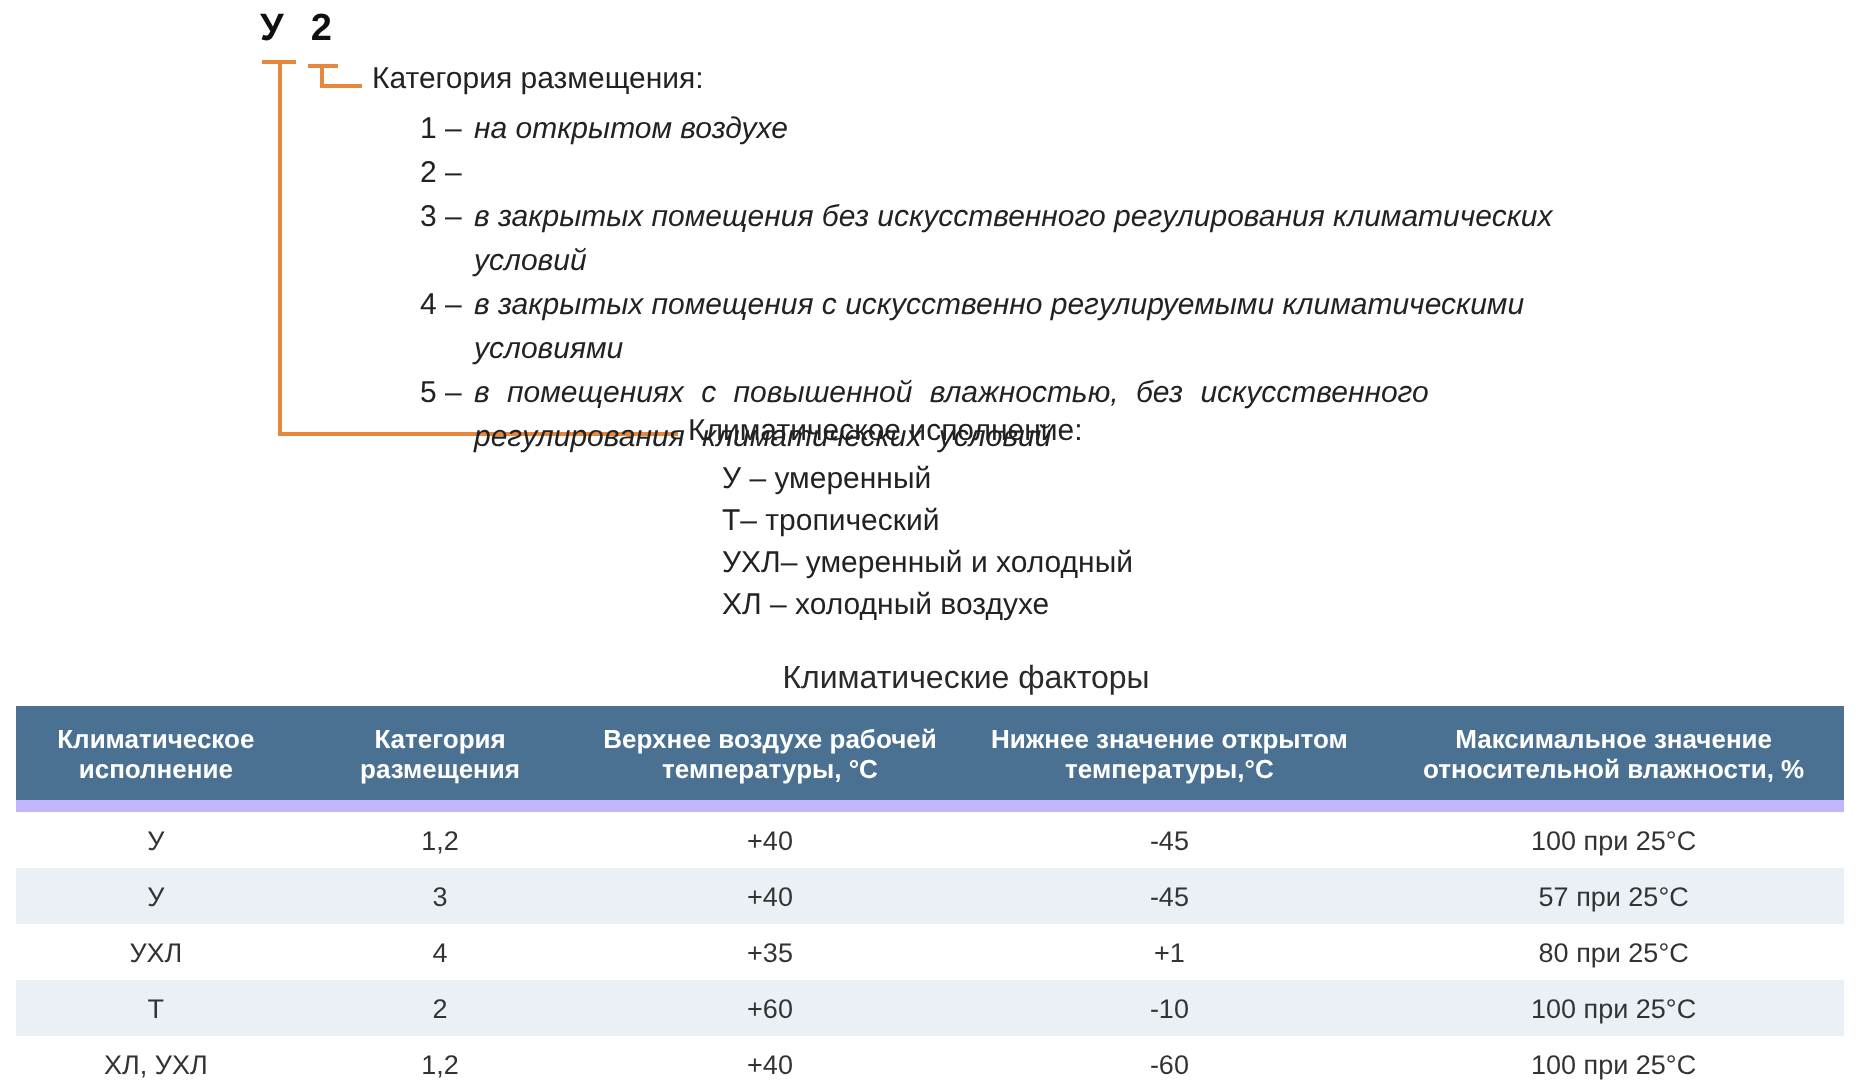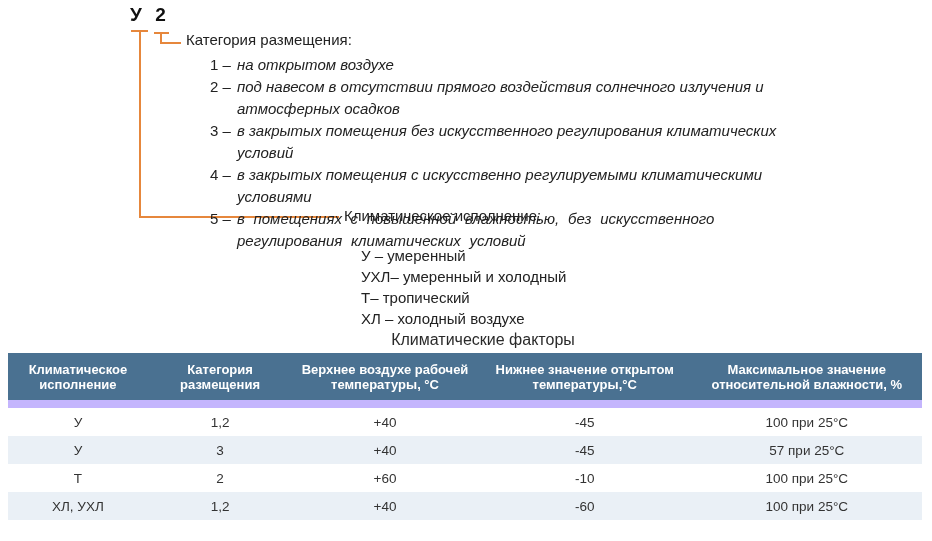--- a/index.html
+++ b/index.html
@@ -22,31 +22,31 @@
   
   .cat-section{position:absolute;left:186px;top:31px;width:650px;}
   .sec-title{font-size:15px;line-height:17px;color:#222;}
   .cat-list{margin-top:6px;padding-left:24px;}
   .cat-item{display:flex;font-size:15px;line-height:22px;color:#222;}
   .cat-item .num{flex:none;width:27px;}
   .cat-item .txt{white-space:pre-line;font-style:italic;}
   .cat-item.spread .txt{word-spacing:4.5px;}
   
   .climate-section{position:absolute;left:344px;top:207px;}
-  .climate-list{margin-top:21px;padding-left:17px;}
+  .climate-list{margin-top:5px;padding-left:17px;}
   .climate-item{font-size:15px;line-height:21px;color:#222;}
   
   .tbl-title{position:absolute;left:26px;top:331px;width:914px;text-align:center;
              font-size:16px;color:#2a2a2a;}
   .factors{position:absolute;left:8px;top:353px;width:914px;border-collapse:collapse;
            table-layout:fixed;}
   .factors thead th{
     background:var(--header-blue);color:#ffffff;font-size:13px;font-weight:bold;
     height:43px;padding:2px 6px;text-align:center;vertical-align:middle;line-height:15px;
-    border-bottom:8px solid #c4b5fd;
+    border-bottom:6px solid #c4b5fd;
   }
   .factors tbody td{
     font-size:13.5px;color:#333;height:28px;text-align:center;vertical-align:middle;
     padding:0 4px;
   }
   .factors tbody tr:nth-child(even){background:var(--row-alt);}
   .c1{width:15.3%;}.c2{width:15.8%;}.c3{width:20.3%;}.c4{width:23.4%;}.c5{width:25.2%;}
 </style>
 </head>
 <body>
@@ -67,22 +67,20 @@
 
   <div class="cat-section">
     <div class="sec-title">Категория размещения:</div>
     <div class="cat-list">
         <div class="cat-item">
           <span class="num">1 –</span>
           <span class="txt">на открытом воздухе</span>
         </div>
         <div class="cat-item">
           <span class="num">2 –</span>
-          <span class="txt">под навесом в отсутствии прямого воздействия солнечного излучения и
-атмосферных осадков</span>
         </div>
         <div class="cat-item">
           <span class="num">3 –</span>
           <span class="txt">в закрытых помещения без искусственного регулирования климатических условий</span>
         </div>
         <div class="cat-item">
           <span class="num">4 –</span>
           <span class="txt">в закрытых помещения с искусственно регулируемыми климатическими условиями</span>
         </div>
         <div class="cat-item spread">
@@ -90,22 +88,22 @@
           <span class="txt">в помещениях с повышенной влажностью, без искусственного
 регулирования климатических условий</span>
         </div>
       </div>
   </div>
 
   <div class="climate-section">
     <div class="sec-title">Климатическое исполнение:</div>
     <div class="climate-list">
         <div class="climate-item">У – умеренный</div>
+        <div class="climate-item">Т– тропический</div>
         <div class="climate-item">УХЛ– умеренный и холодный</div>
-        <div class="climate-item">Т– тропический</div>
         <div class="climate-item">ХЛ – холодный воздухе</div>
       </div>
   </div>
 
   <div class="tbl-title">Климатические факторы</div>
 
   <table class="factors">
     <colgroup>
       <col class="c1">
         <col class="c2">
@@ -131,20 +129,27 @@
           <td>100 при 25°С</td>
         </tr>
         <tr>
           <td>У</td>
           <td>3</td>
           <td>+40</td>
           <td>-45</td>
           <td>57 при 25°С</td>
         </tr>
         <tr>
+          <td>УХЛ</td>
+          <td>4</td>
+          <td>+35</td>
+          <td>+1</td>
+          <td>80 при 25°С</td>
+        </tr>
+        <tr>
           <td>Т</td>
           <td>2</td>
           <td>+60</td>
           <td>-10</td>
           <td>100 при 25°С</td>
         </tr>
         <tr>
           <td>ХЛ, УХЛ</td>
           <td>1,2</td>
           <td>+40</td>

